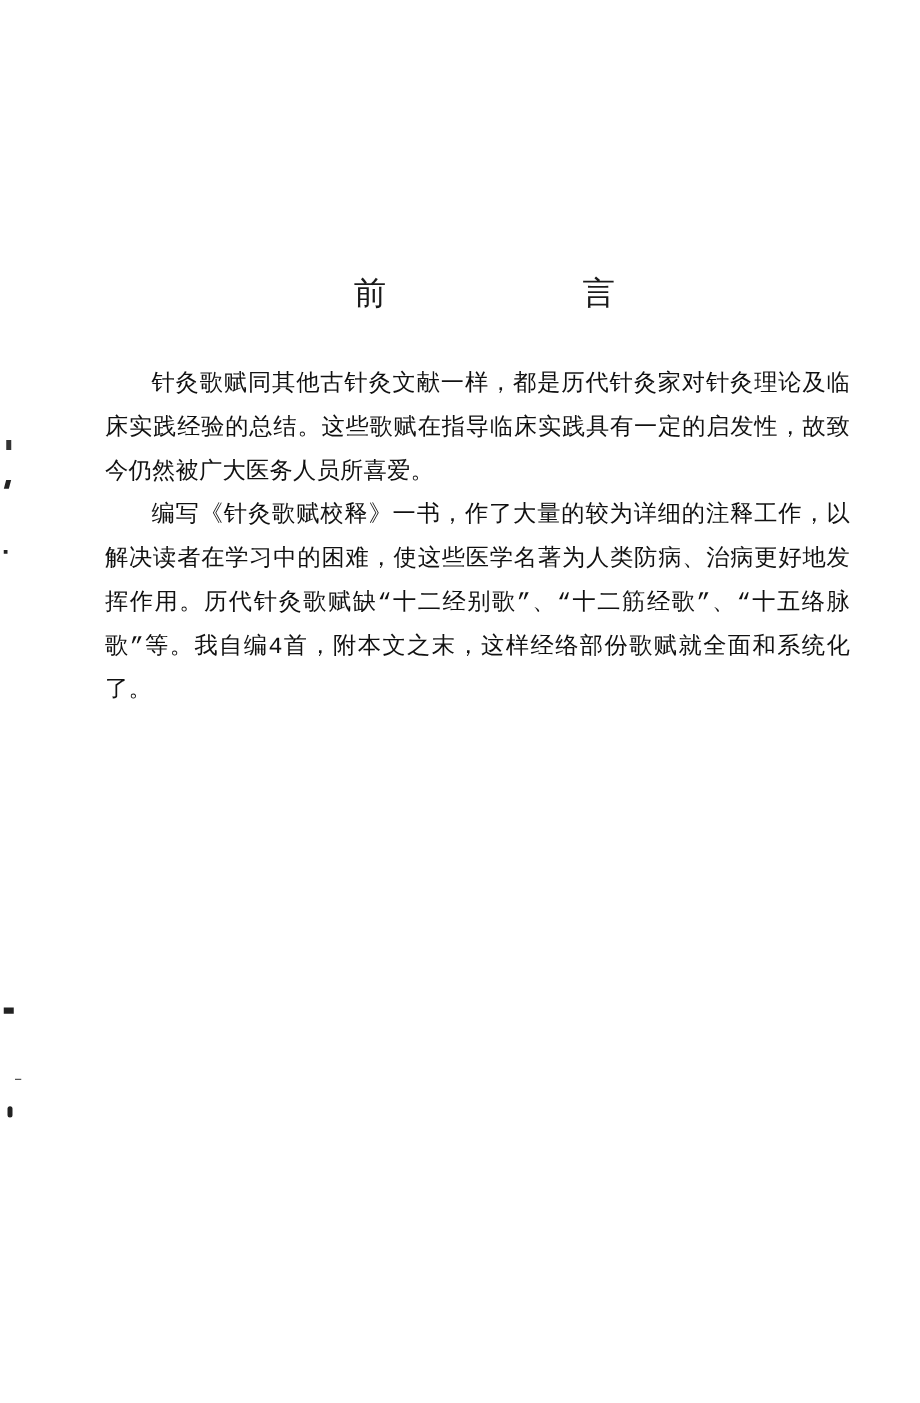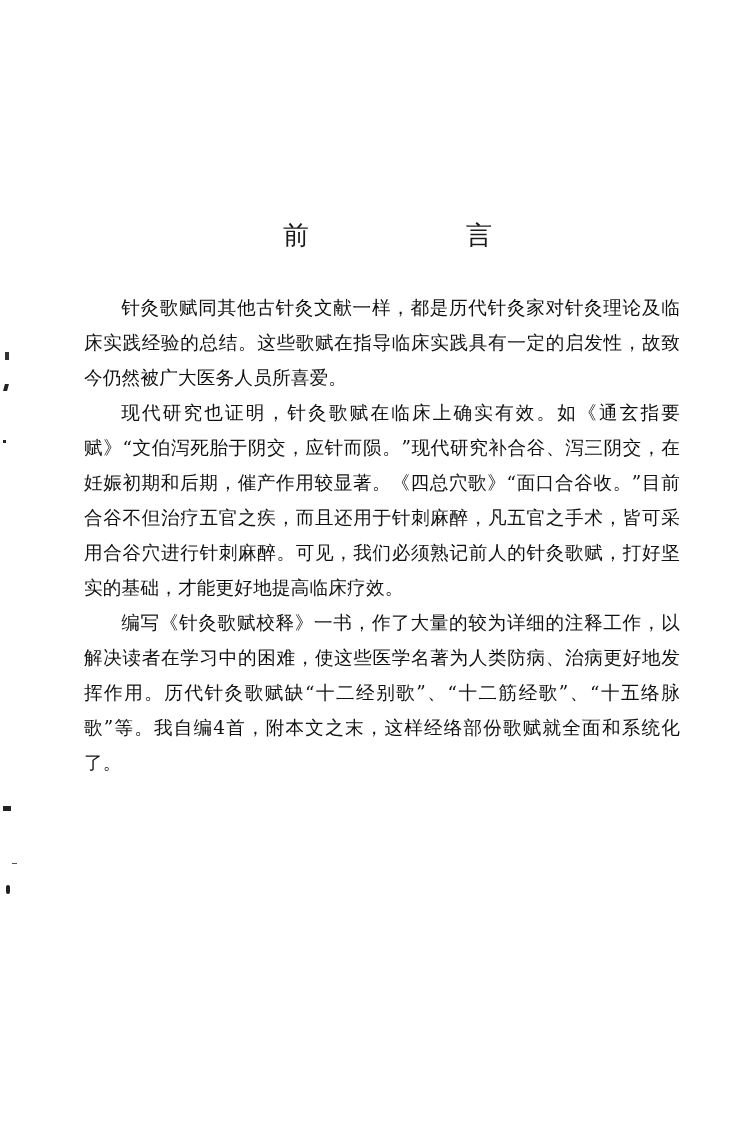--- a/index.html
+++ b/index.html
@@ -13,38 +13,38 @@
     }
     .title span {
       position: absolute; top: 0; font-size: 26px; line-height: 34px; color: #1a1a1a;
     }
     .title .t1 { left: 283px; }
     .title .t2 { left: 466px; }
     .body-text {
       position: absolute; left: 84px; top: 290px; width: 596px;
       font-size: 18.6px; line-height: 35px; letter-spacing: 0.2px;
       text-align: justify;
+      font-family: Liberation Mono, monospace;
     }
     .para { margin: 0; text-indent: 2em; }
     .margin-mark {
       position: absolute; font-size: 12px; color: #222; font-weight: bold;
     }
   </style>
 </head>
 <body>
 
 <div class="page">
   <div class="title">
     <span class="t1">前</span>
     <span class="t2">言</span>
   </div>
 
   <div class="body-text">
     <p class="para">针灸歌赋同其他古针灸文献一样，都是历代针灸家对针灸理论及临床实践经验的总结。这些歌赋在指导临床实践具有一定的启发性，故致今仍然被广大医务人员所喜爱。</p>
-    <p class="para">现代研究也证明，针灸歌赋在临床上确实有效。如《通玄指要赋》“文伯泻死胎于阴交，应针而陨。”现代研究补合谷、泻三阴交，在妊娠初期和后期，催产作用较显著。《四总穴歌》“面口合谷收。”目前合谷不但治疗五官之疾，而且还用于针刺麻醉，凡五官之手术，皆可采用合谷穴进行针刺麻醉。可见，我们必须熟记前人的针灸歌赋，打好坚实的基础，才能更好地提高临床疗效。</p>
     <p class="para">编写《针灸歌赋校释》一书，作了大量的较为详细的注释工作，以解决读者在学习中的困难，使这些医学名著为人类防病、治病更好地发挥作用。历代针灸歌赋缺“十二经别歌”、“十二筋经歌”、“十五络脉歌”等。我自编4首，附本文之末，这样经络部份歌赋就全面和系统化了。</p>
   </div>
 
   <div class="margin-mark" style="left:5px; top:352px; width:4px; height:8px; background:#333;"></div>
   <div class="margin-mark" style="left:4px; top:384px; width:4px; height:7px; background:#222; transform:skewX(-15deg);"></div>
   <div class="margin-mark" style="left:3px; top:440px; width:3px; height:3px; background:#222;"></div>
   <div class="margin-mark" style="left:3px; top:806px; width:8px; height:5px; background:#222;"></div>
   <div class="margin-mark" style="left:12px; top:863px; width:5px; height:1px; background:#555;"></div>
   <div class="margin-mark" style="left:6px; top:885px; width:4px; height:9px; background:#222; border-radius:2px;"></div>
 </div>

